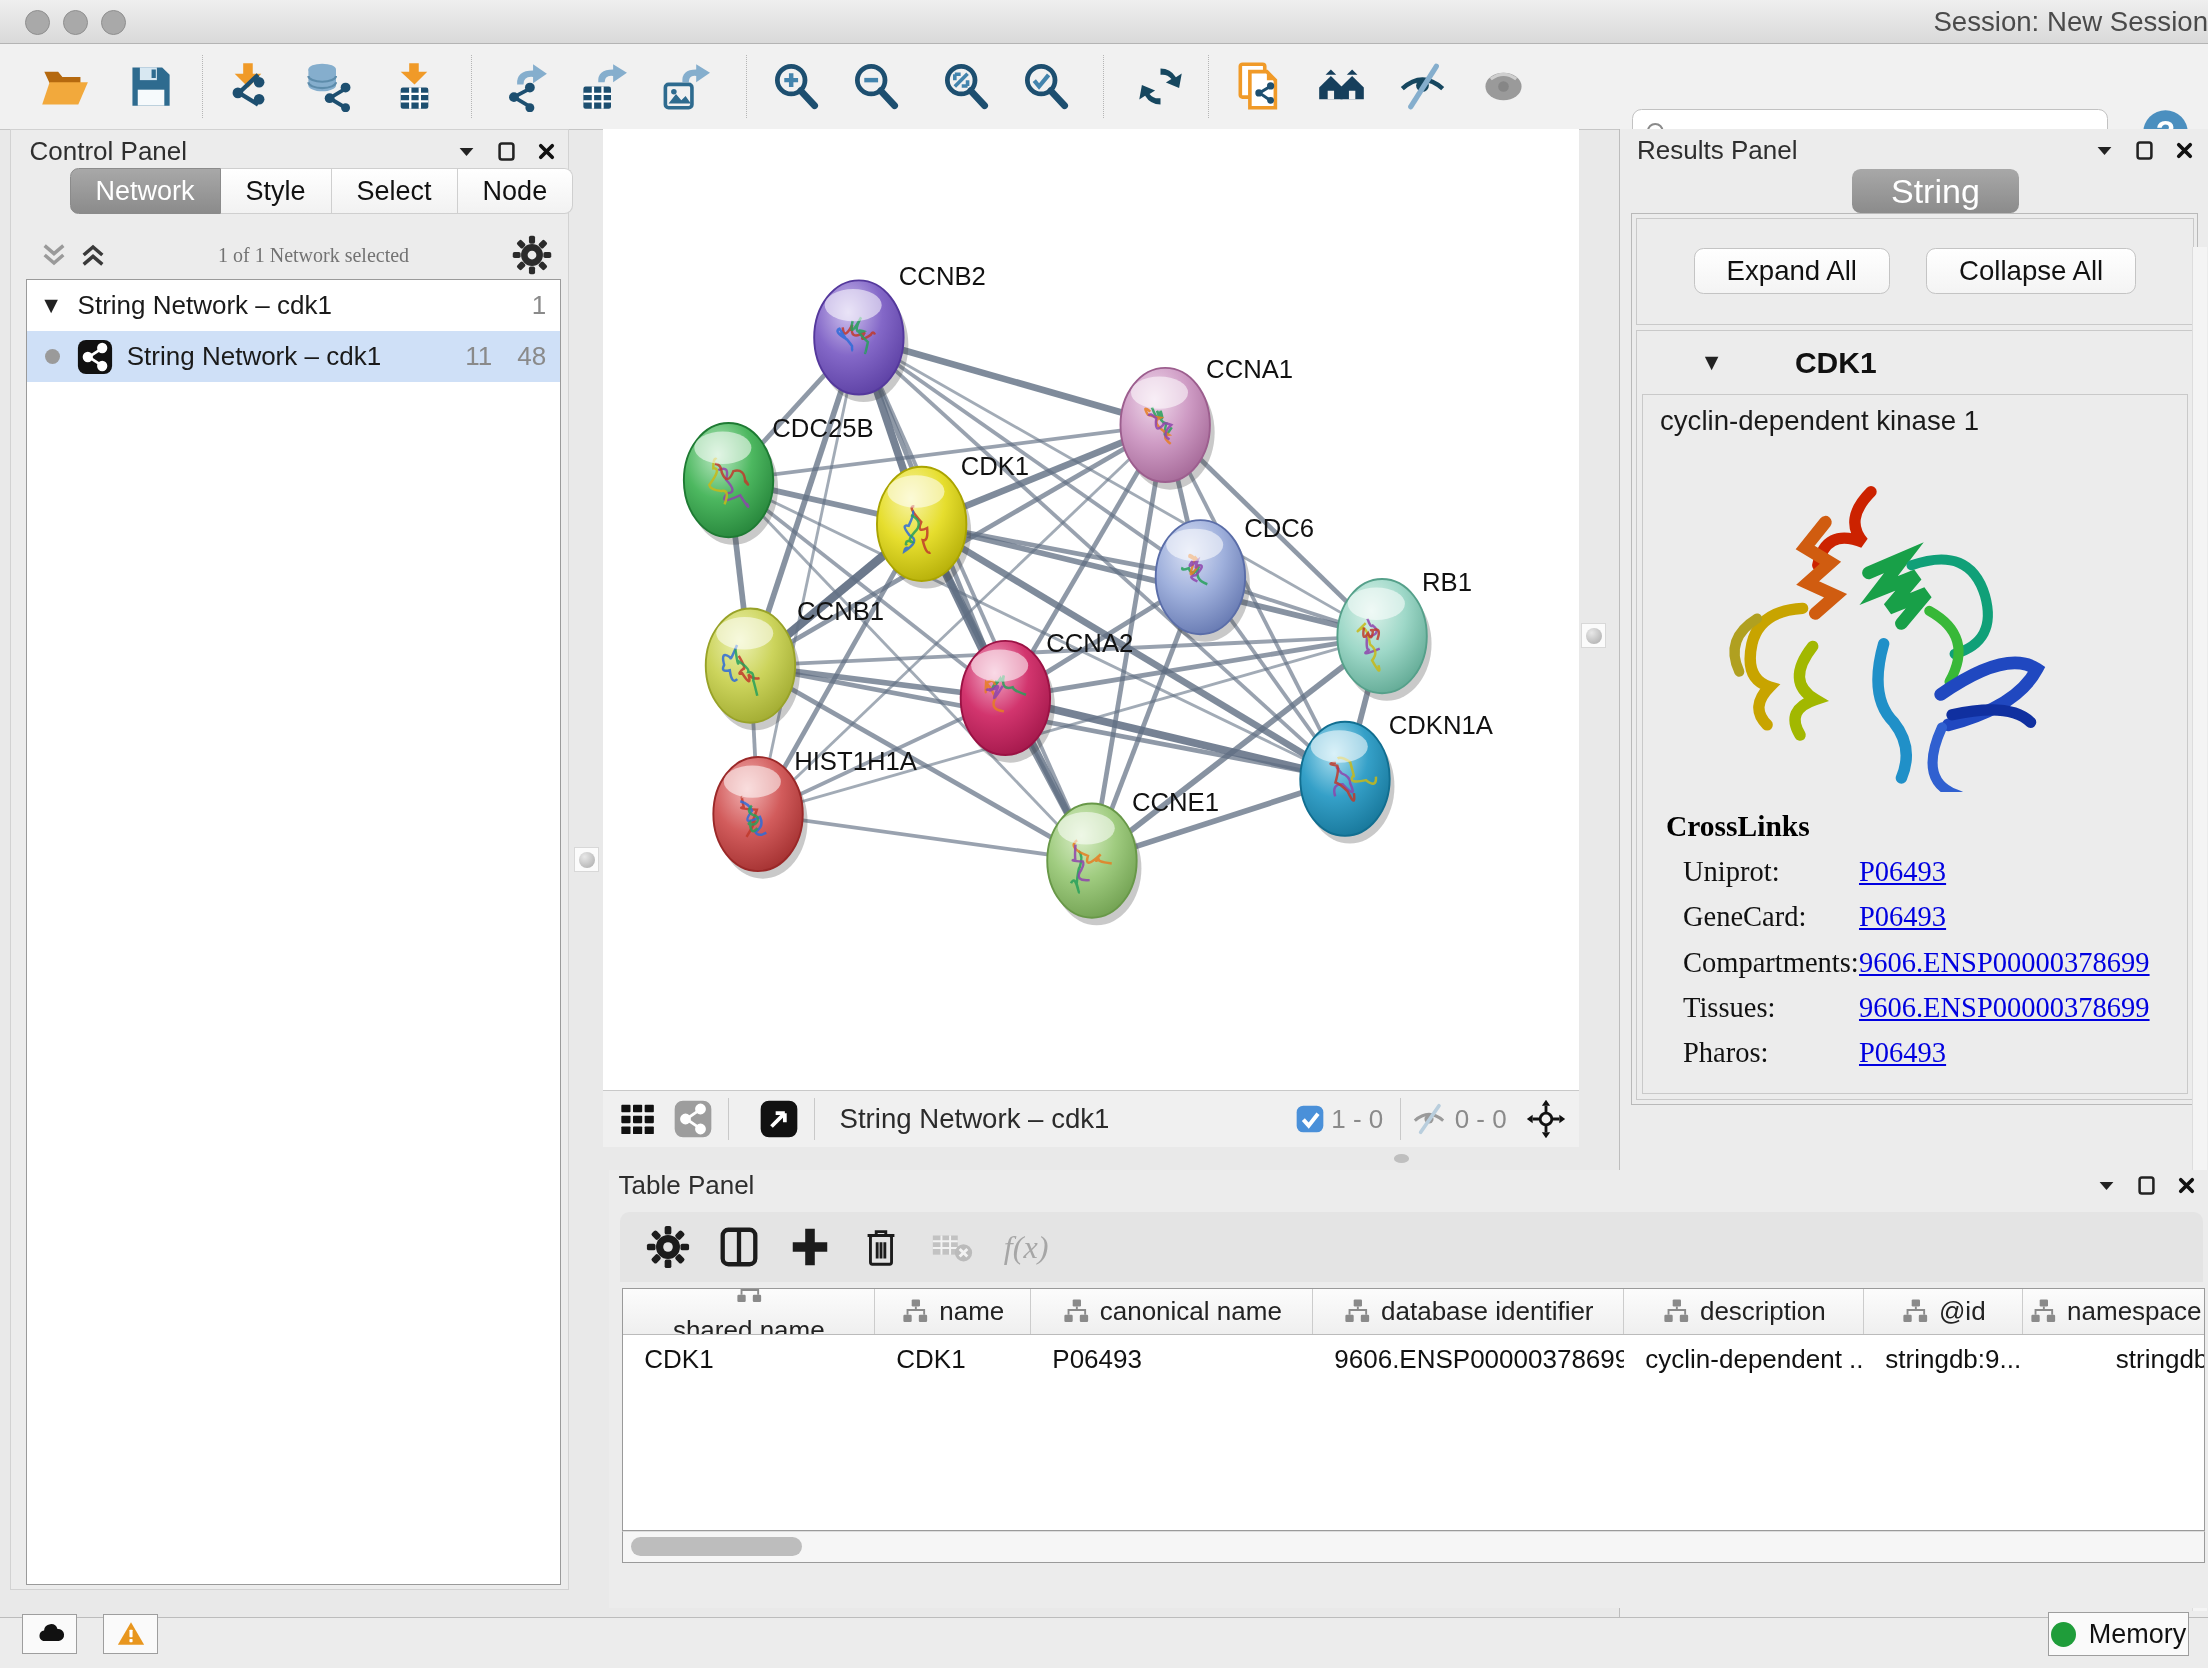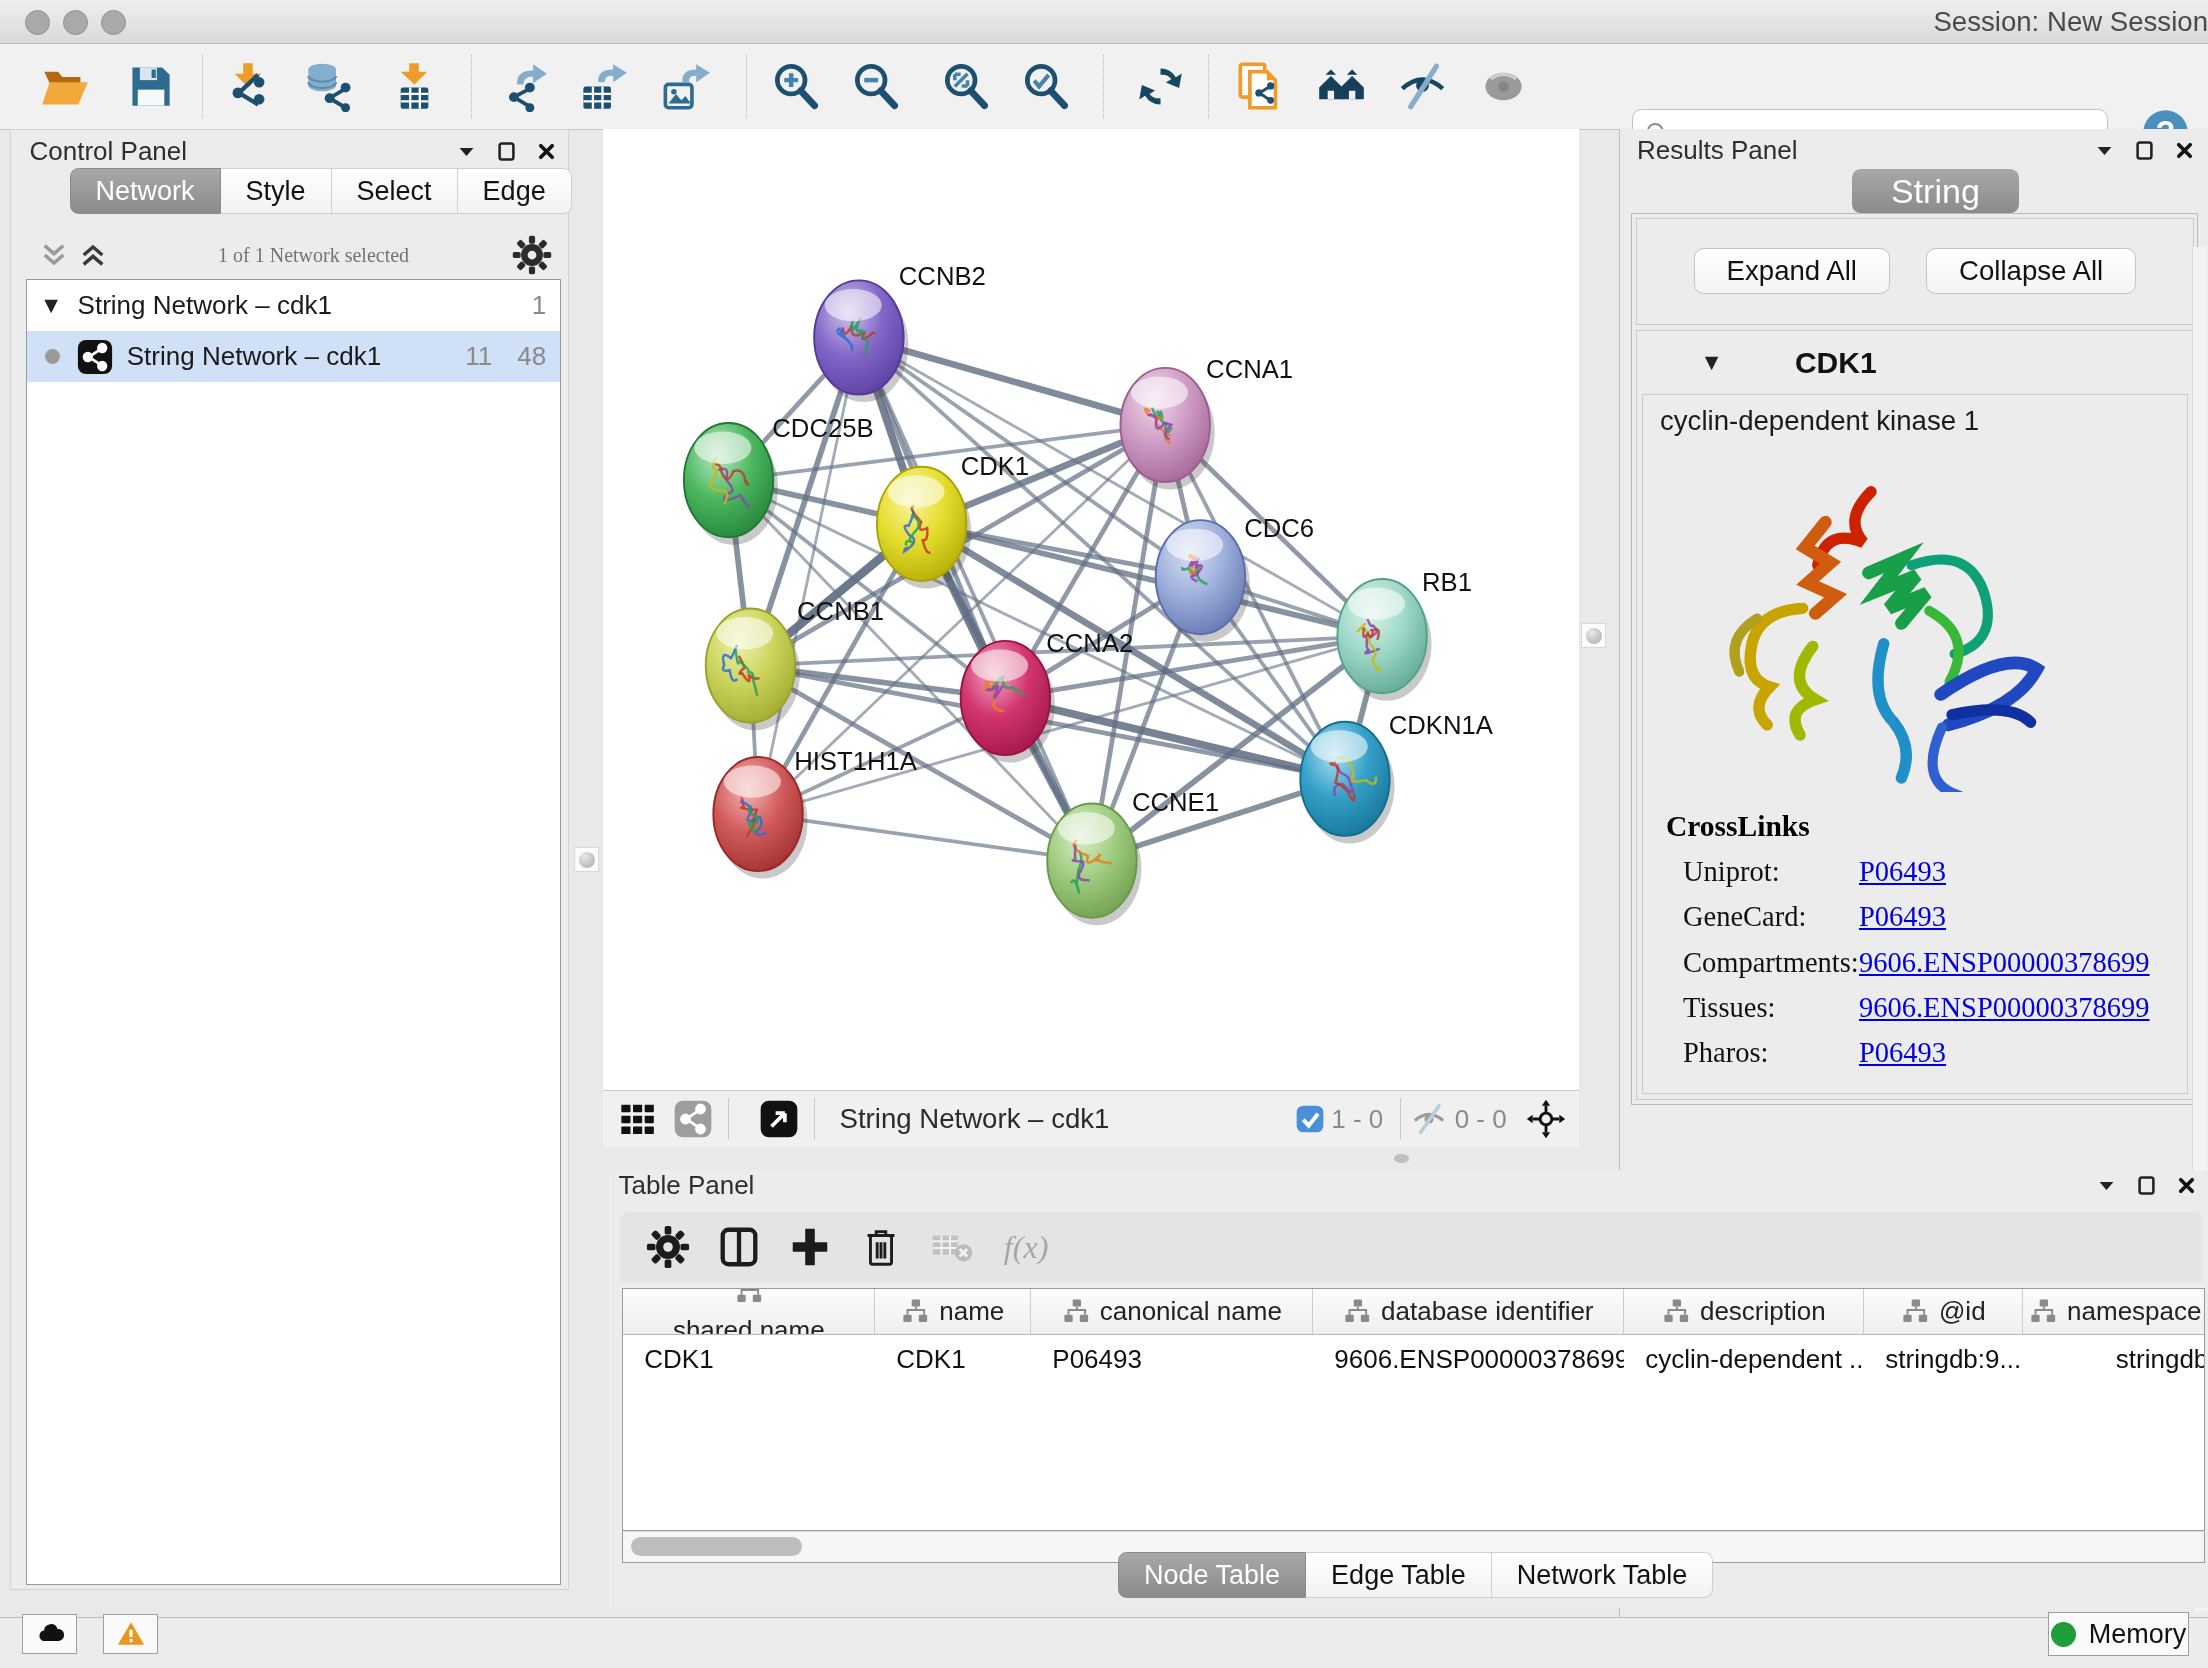--- a/index.html
+++ b/index.html
@@ -260,21 +260,21 @@
           </svg></span>
       <span class="pc-icon"><svg viewBox="0 0 20 20" stroke="#111" stroke-width="3.2" stroke-linecap="round">
             <path d="M5 5l10 10M15 5L5 15"></path>
           </svg></span>
     </span>
   </div>
   <div id="cp-tabs" class="tab-group">
       <div class="tab sel">Network</div>
       <div class="tab">Style</div>
       <div class="tab">Select</div>
-      <div class="tab">Edge</div>
+      <div class="tab">Node</div>
     </div>
   <div id="cp-statusrow">
     <span class="chev"><svg viewBox="0 0 24 24" fill="none" stroke="#9a9a9a" stroke-width="2.6">
           <path d="M5 5l7 6 7-6M5 12l7 6 7-6"></path>
         </svg></span>
     <span class="chev"><svg viewBox="0 0 24 24" fill="none" stroke="#3a3a3a" stroke-width="2.6">
           <path d="M5 19l7-6 7 6M5 12l7-6 7 6"></path>
         </svg></span>
     <span id="cp-status">1 of 1 Network selected</span>
     <span id="cp-gear"><svg viewBox="0 0 48 48" fill="#2b2b2b">
@@ -795,25 +795,20 @@
         <div class="td" style="width: 282px;">P06493</div>
         <div class="td" style="width: 311px;">9606.ENSP00000378699</div>
         <div class="td" style="width: 240px;">cyclin-dependent ...</div>
         <div class="td" style="width: 159px;">stringdb:9...</div>
         <div class="td" style="width: 185px; text-align: right;">stringdb</div>
       </div>
   </div>
   <div id="tp-hscroll">
       <div id="tp-hthumb"></div>
     </div>
-  <div id="tp-tabs" class="tab-group">
-      <div class="tab sel">Node Table</div>
-      <div class="tab">Edge Table</div>
-      <div class="tab">Network Table</div>
-    </div>
 </div>
 
 <div id="statusbar" class="abs">
   <span class="sb-btn" style="left:22px">
       <svg viewBox="0 0 48 48" fill="#111">
         <path d="M13 35a8.5 8.5 0 0 1 1.5-16.5A11 11 0 0 1 36 16a8 8 0 0 1 2 19z"></path>
       </svg>
     </span>
   <span class="sb-btn" style="left:103px">
       <svg viewBox="0 0 48 48">

